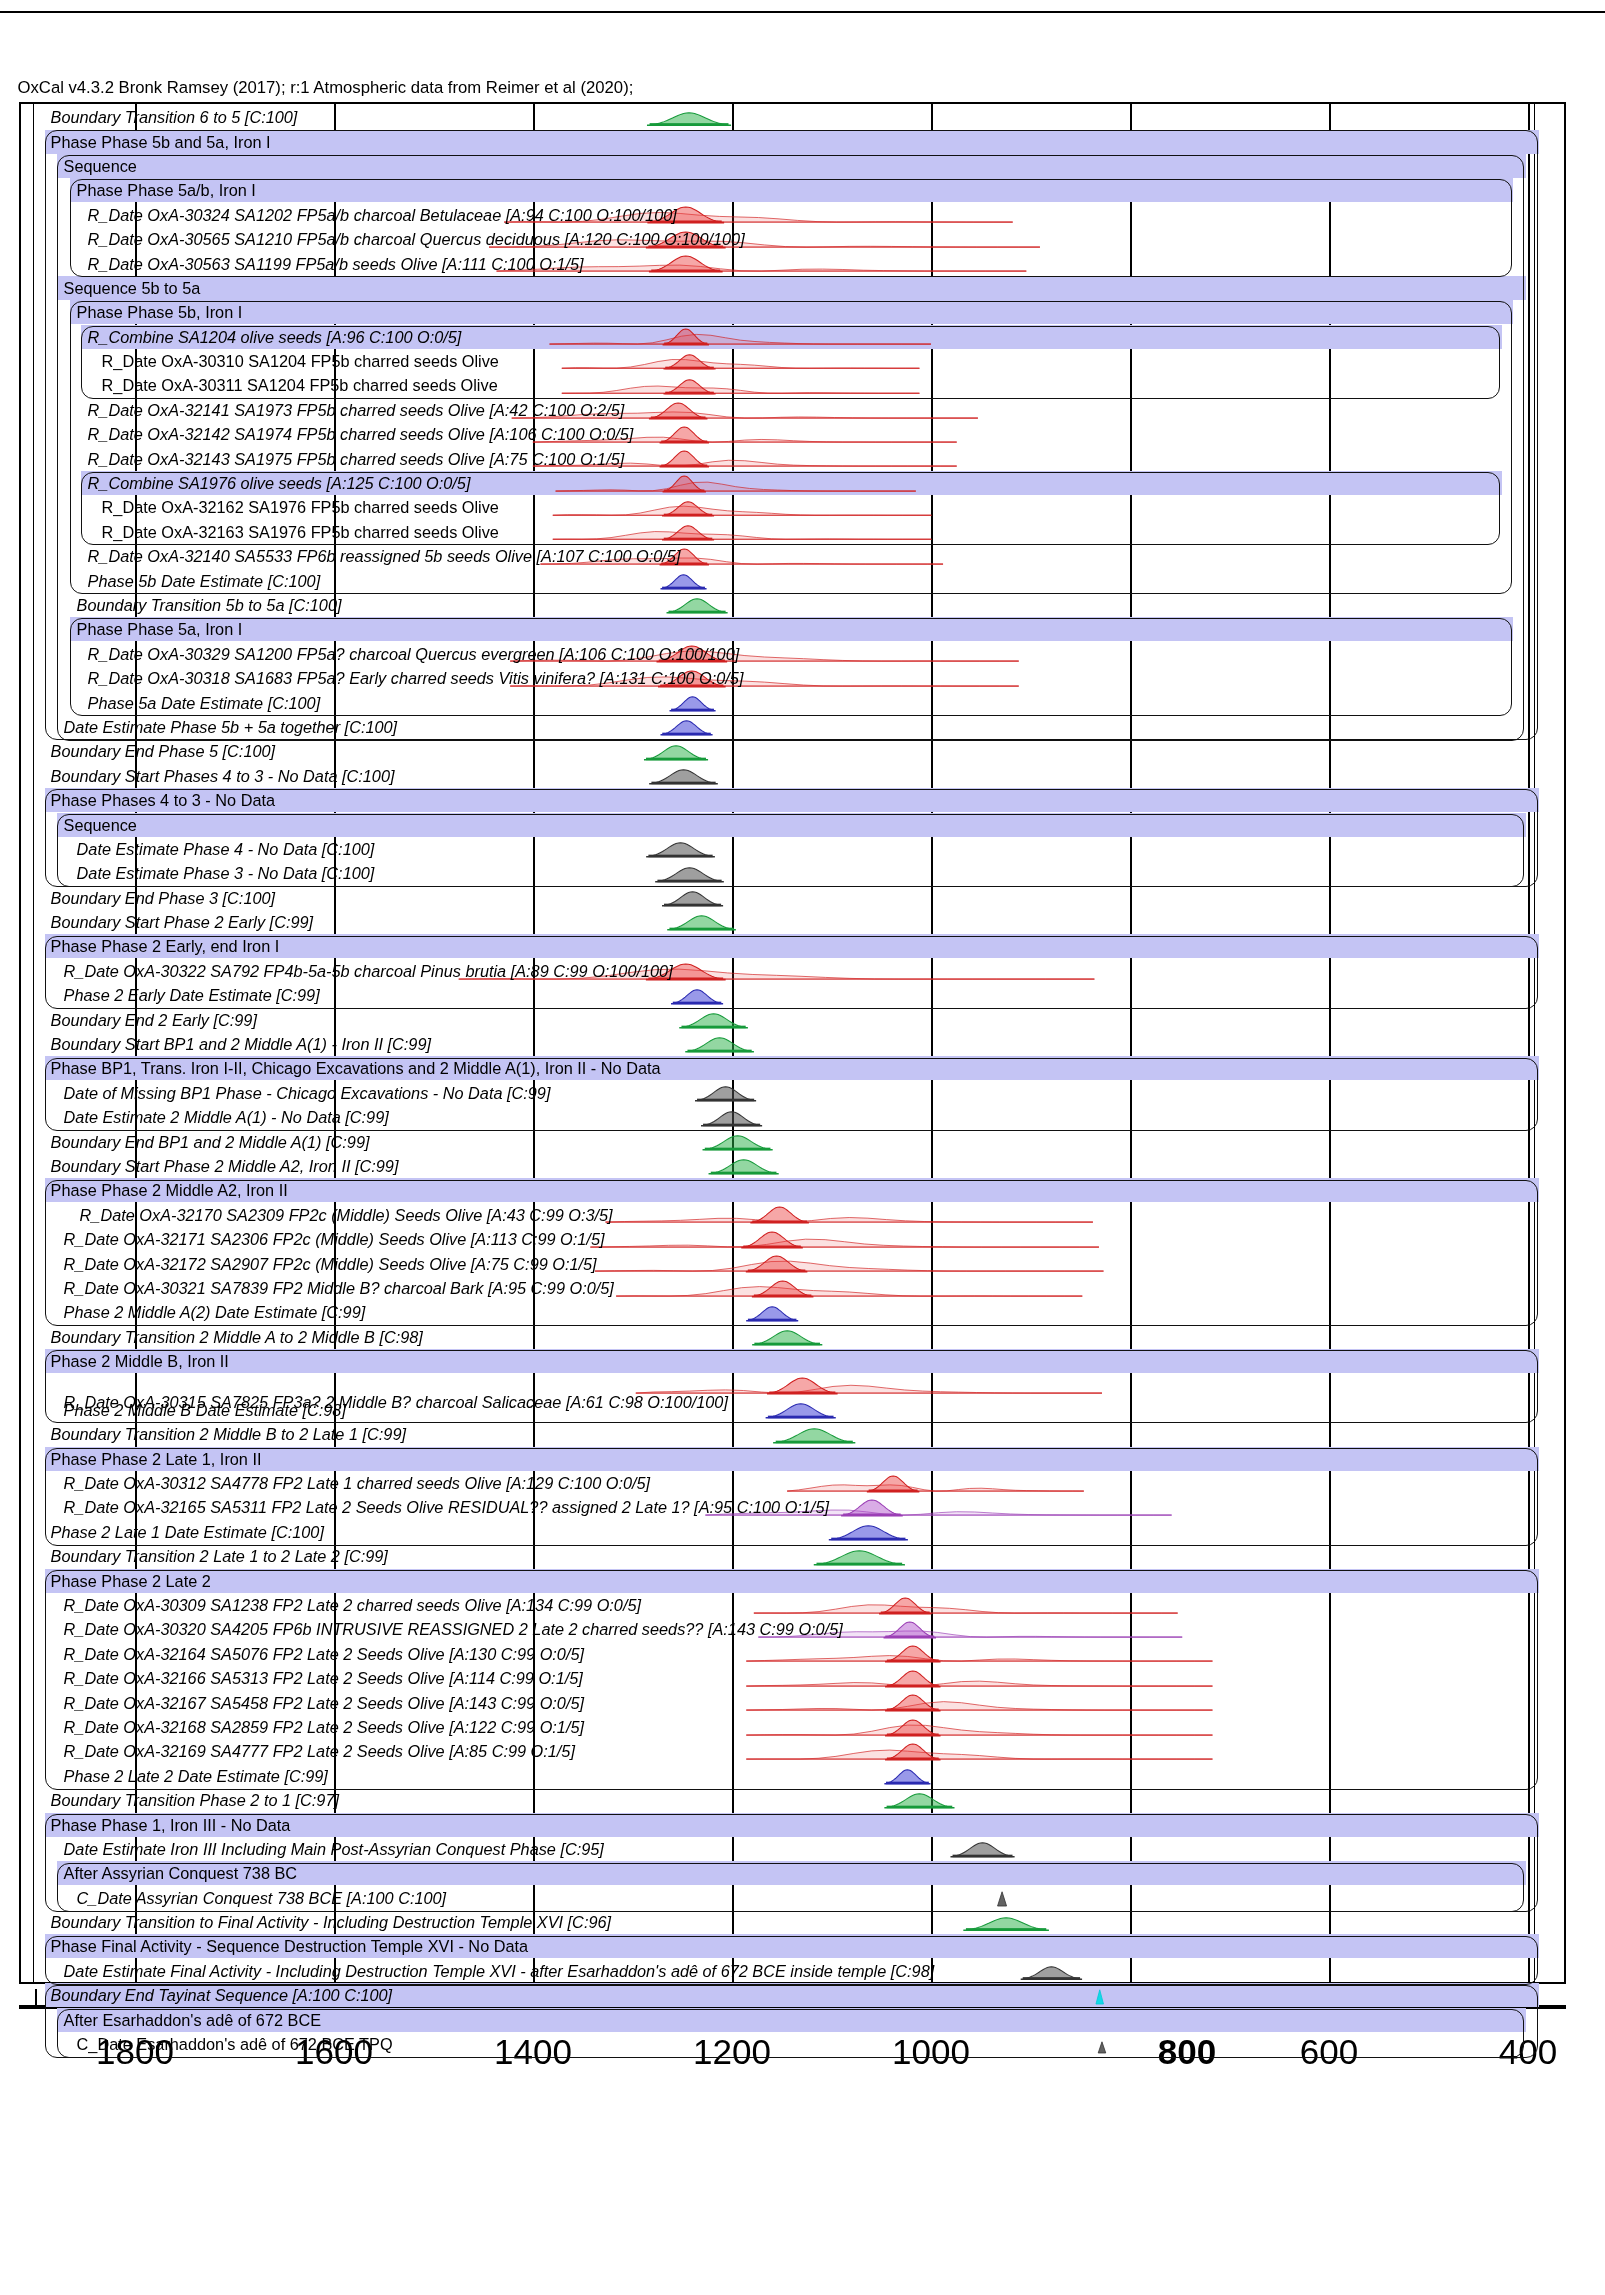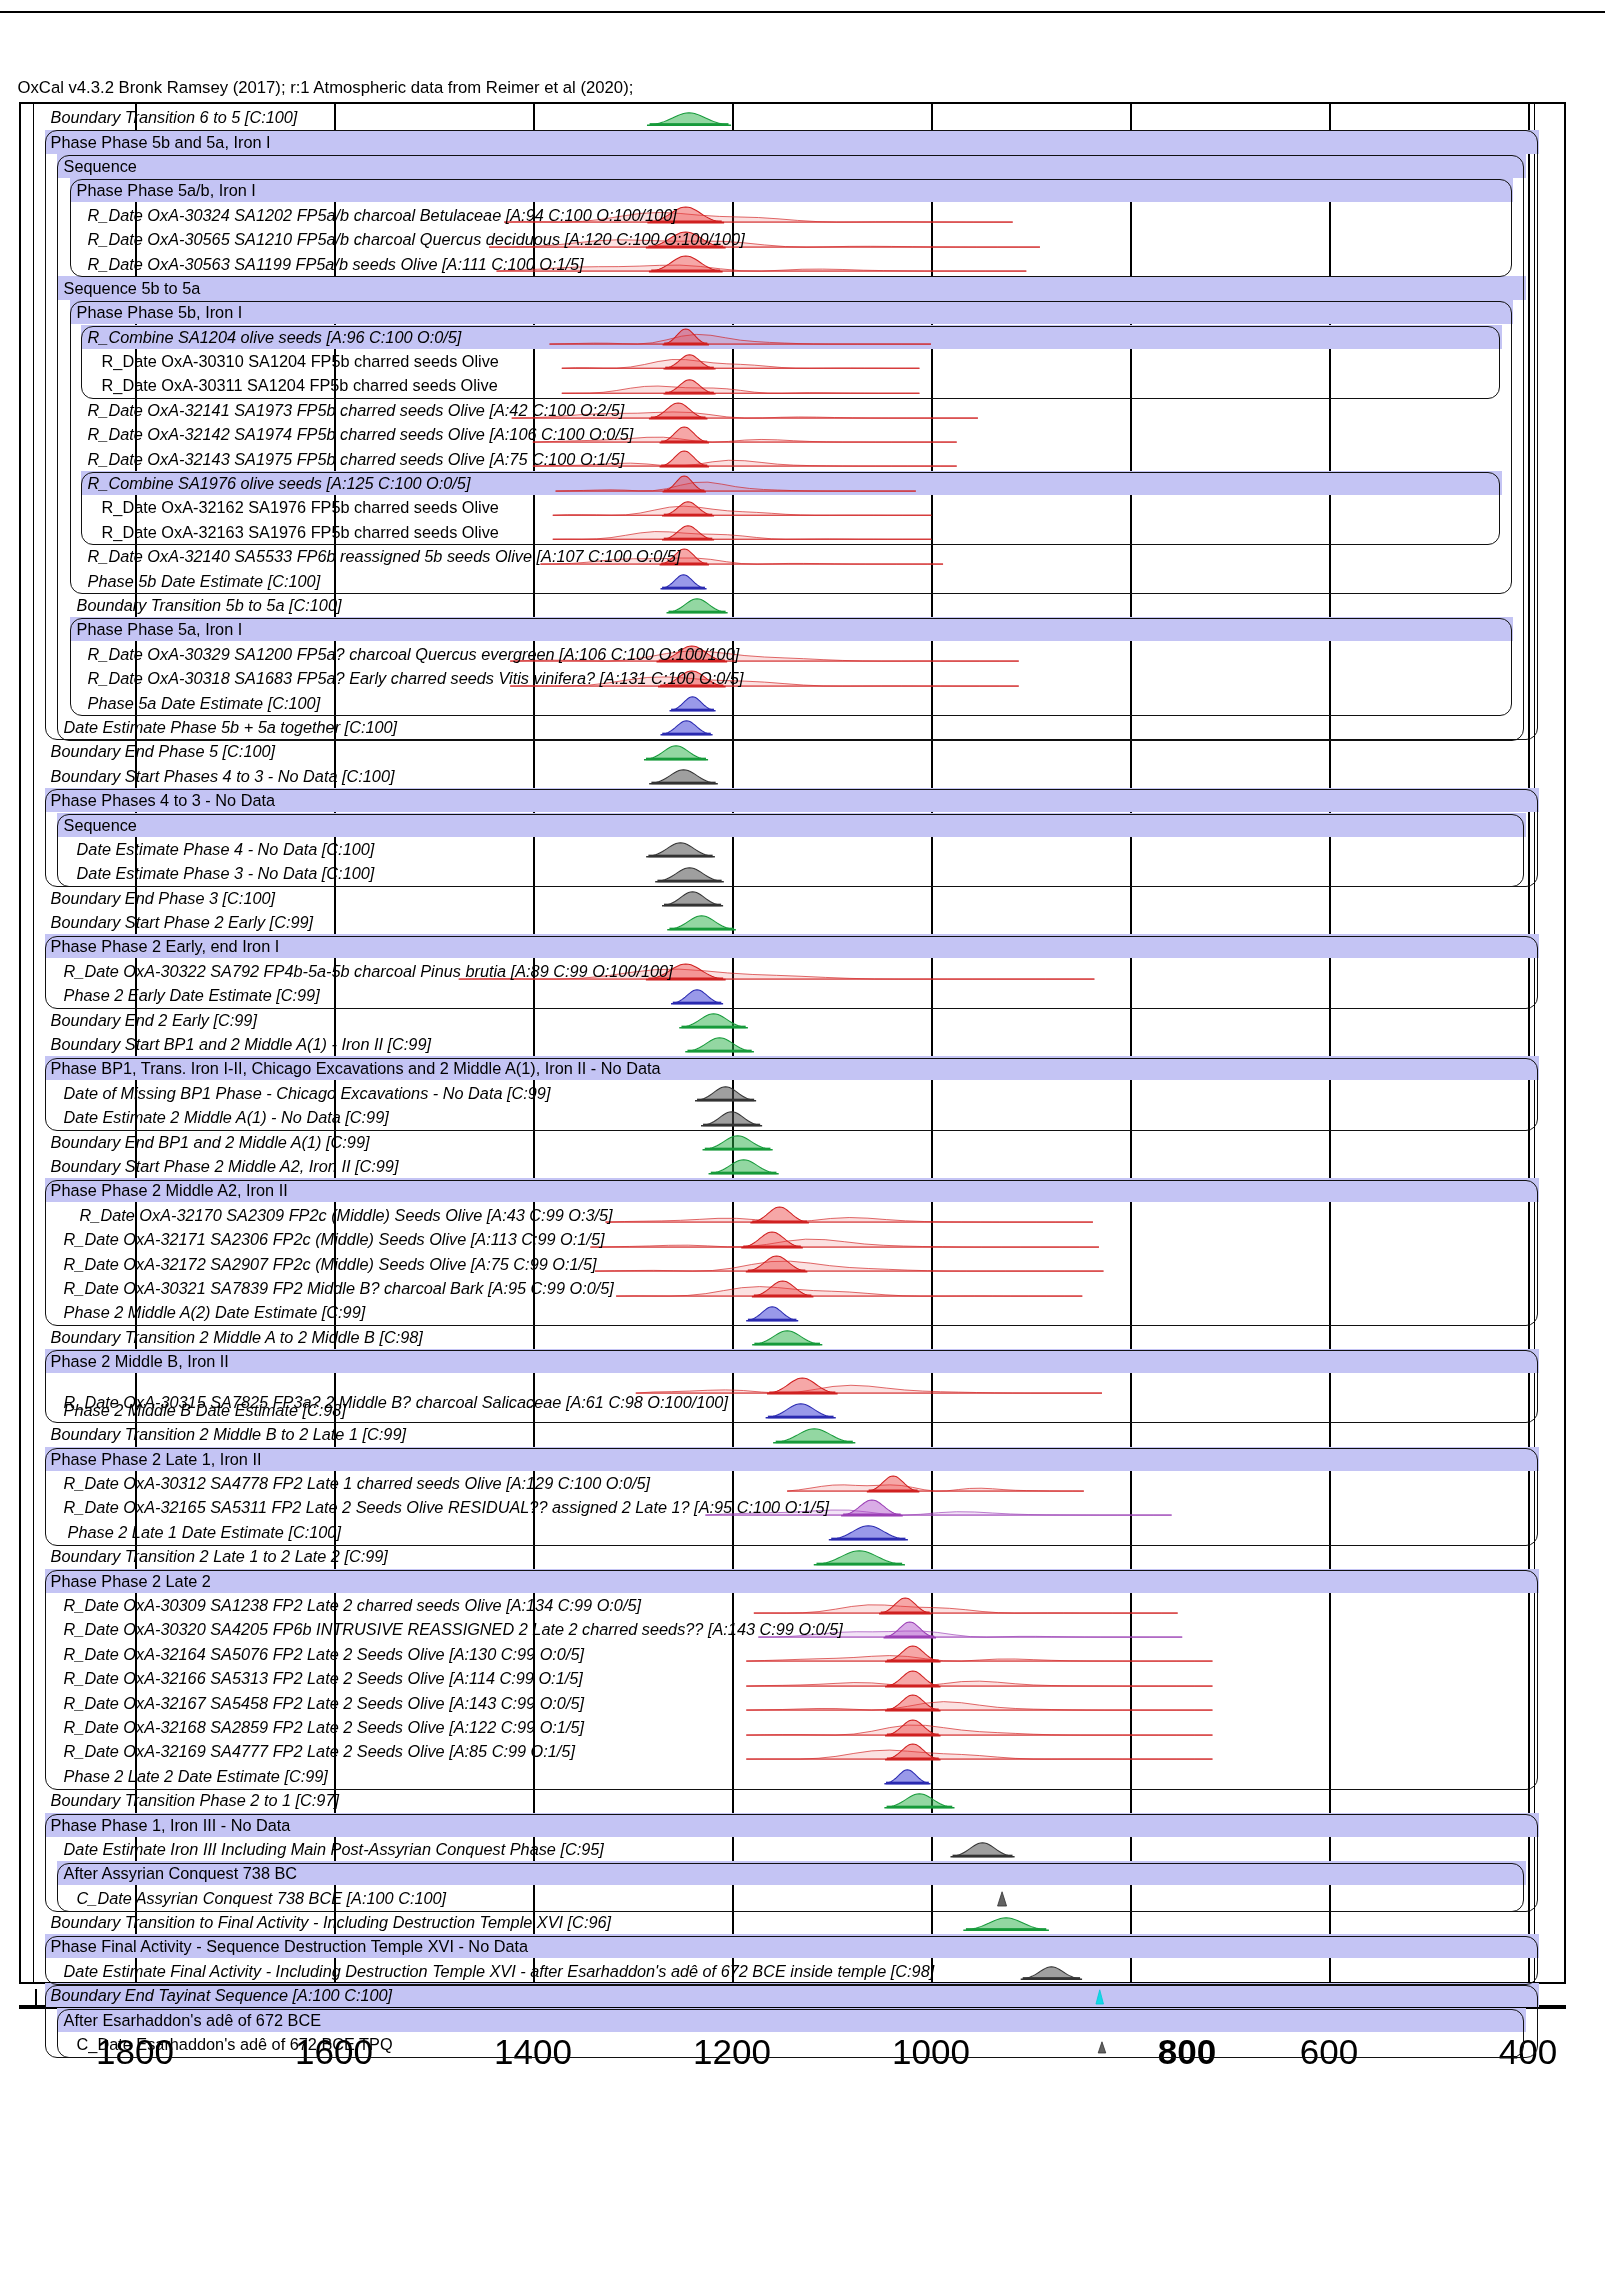--- a/index.html
+++ b/index.html
@@ -322,21 +322,21 @@
               <path d="M963.3059999999999,20 L977.6,18.5 L991.9,16.4 L1006.2,14.1 L1020.5,12.5 L1034.8,12.2 L1049.2,12.9 L1063.5,13.3 L1077.8,12.8 L1092.1,12.2 L1106.4,13.0 L1120.7,15.4 L1135.0,18.3 L1149.3,20.0 L1163.6,19.7 L1177.9,18.1 L1192.2,16.7 L1206.5,16.4 L1220.8,17.1 L1235.2,18.2 L1249.5,19.0 L1263.8,19.4 L1278.1,19.6 L1292.4,19.8 L1306.7,19.9 L1321.0,19.9 L1335.3,20.0 L1335.3139999999999,20 Z" fill="rgba(235,60,60,0.18)" stroke="#d02020" stroke-width="1" opacity="0.85"></path>
               <path d="M1063.9,21 L1063.9,20.3 L1066.1,19.9 L1068.2,19.3 L1070.4,18.6 L1072.5,17.6 L1074.7,16.4 L1076.8,14.9 L1079.0,13.2 L1081.1,11.3 L1083.3,9.2 L1085.4,7.1 L1087.6,5.2 L1089.7,3.5 L1091.9,2.1 L1094.0,1.3 L1096.2,1.0 L1098.3,1.3 L1100.5,2.1 L1102.6,3.5 L1104.8,5.2 L1106.9,7.1 L1109.1,9.2 L1111.2,11.3 L1113.4,13.2 L1115.5,14.9 L1117.7,16.4 L1119.8,17.6 L1122.0,18.6 L1124.1,19.3 L1126.3,19.9 L1128.4,20.3 L1128.4,21 Z" fill="rgba(235,60,60,0.45)" stroke="#d02020" stroke-width="1.3"></path>
               <rect x="1065.5132999999998" y="18" width="61.305400000000006" height="3.2" fill="#d02020"></rect>
             </svg></div></div>
         <div class="row"><span class="rowlabel it" style="margin-left: 43px;">R_Date OxA-32165 SA5311 FP2 Late 2 Seeds Olive RESIDUAL?? assigned 2 Late 1? [A:95 C:100 O:1/5]</span><div class="dist" style="left: 0px; top: 3.7px; width: 1547px; height: 21px;"><svg width="1547" height="21" viewBox="0 0 1940 26">
               <line x1="860.8140000000001" x2="1445.3980000000001" y1="20" y2="20" stroke="#9b3fb5" stroke-width="1.2" opacity="0.75"></line>
               <path d="M860.8140000000001,20 L883.3,18.8 L905.8,18.0 L928.3,17.3 L950.8,16.9 L973.2,16.2 L995.7,14.9 L1018.2,13.7 L1040.7,13.8 L1063.2,16.0 L1085.7,18.8 L1108.1,20.1 L1130.6,19.0 L1153.1,17.0 L1175.6,15.8 L1198.1,16.1 L1220.6,17.4 L1243.0,18.6 L1265.5,19.3 L1288.0,19.7 L1310.5,19.8 L1333.0,19.9 L1355.5,20.0 L1377.9,20.0 L1400.4,20.0 L1422.9,20.0 L1445.4,20.0 L1445.3980000000001,20 Z" fill="rgba(170,70,200,0.18)" stroke="#9b3fb5" stroke-width="1" opacity="0.85"></path>
               <path d="M1031.6,21 L1031.6,20.3 L1034.2,19.9 L1036.7,19.3 L1039.2,18.6 L1041.8,17.6 L1044.3,16.4 L1046.8,14.9 L1049.3,13.2 L1051.9,11.3 L1054.4,9.2 L1056.9,7.1 L1059.5,5.2 L1062.0,3.5 L1064.5,2.1 L1067.1,1.3 L1069.6,1.0 L1072.1,1.3 L1074.7,2.1 L1077.2,3.5 L1079.7,5.2 L1082.2,7.1 L1084.8,9.2 L1087.3,11.3 L1089.8,13.2 L1092.4,14.9 L1094.9,16.4 L1097.4,17.6 L1100.0,18.6 L1102.5,19.3 L1105.0,19.9 L1107.6,20.3 L1107.6,21 Z" fill="rgba(170,70,200,0.45)" stroke="#9b3fb5" stroke-width="1.3"></path>
               <rect x="1033.5320000000002" y="18" width="72.124" height="3.2" fill="#9b3fb5"></rect>
             </svg></div></div>
-        <div class="row"><span class="rowlabel it" style="margin-left: 47px;">Phase 2 Late 1 Date Estimate [C:100]</span><div class="dist" style="left: 0px; top: 5.3px; width: 1547px; height: 19px;"><svg width="1547" height="19" viewBox="0 0 1940 24">
+        <div class="row"><span class="rowlabel it" style="margin-left: 30px;">Phase 2 Late 1 Date Estimate [C:100]</span><div class="dist" style="left: 0px; top: 5.3px; width: 1547px; height: 19px;"><svg width="1547" height="19" viewBox="0 0 1940 24">
               <path d="M1016.5,19 L1016.5,18.3 L1019.7,18.0 L1023.0,17.5 L1026.3,16.8 L1029.6,16.0 L1032.9,14.9 L1036.2,13.5 L1039.5,12.0 L1042.8,10.2 L1046.1,8.4 L1049.3,6.5 L1052.6,4.8 L1055.9,3.2 L1059.2,2.0 L1062.5,1.3 L1065.8,1.0 L1069.1,1.3 L1072.4,2.0 L1075.7,3.2 L1079.0,4.8 L1082.2,6.5 L1085.5,8.4 L1088.8,10.2 L1092.1,12.0 L1095.4,13.5 L1098.7,14.9 L1102.0,16.0 L1105.3,16.8 L1108.6,17.5 L1111.9,18.0 L1115.1,18.3 L1115.1,19 Z" fill="rgba(70,70,215,0.55)" stroke="#2a2ab0" stroke-width="1.3"></path>
               <rect x="1018.9174" y="16" width="93.76119999999999" height="3.2" fill="#2a2ab0"></rect>
             </svg></div></div>
         <div class="row"><span class="rowlabel it" style="margin-left: 30px;">Boundary Transition 2 Late 1 to 2 Late 2 [C:99]</span><div class="dist" style="left: 0px; top: 5.3px; width: 1547px; height: 19px;"><svg width="1547" height="19" viewBox="0 0 1940 24">
               <path d="M997.5,19 L997.5,18.3 L1001.3,18.0 L1005.1,17.5 L1008.9,16.8 L1012.7,16.0 L1016.5,14.9 L1020.2,13.5 L1024.0,12.0 L1027.8,10.2 L1031.6,8.4 L1035.4,6.5 L1039.2,4.8 L1043.0,3.2 L1046.8,2.0 L1050.6,1.3 L1054.4,1.0 L1058.2,1.3 L1062.0,2.0 L1065.8,3.2 L1069.6,4.8 L1073.4,6.5 L1077.2,8.4 L1081.0,10.2 L1084.8,12.0 L1088.6,13.5 L1092.4,14.9 L1096.2,16.0 L1100.0,16.8 L1103.8,17.5 L1107.6,18.0 L1111.3,18.3 L1111.4,19 Z" fill="rgba(40,175,70,0.50)" stroke="#169a3a" stroke-width="1.3"></path>
               <rect x="1000.3170000000001" y="16" width="108.18599999999999" height="3.2" fill="#169a3a"></rect>
             </svg></div></div>
         <div class="row"><div class="band" style="left: 25.5px; right: 27px; top: 0px;"></div><span class="rowlabel up" style="margin-left: 30px;">Phase Phase 2 Late 2</span></div>
         <div class="row"><span class="rowlabel it" style="margin-left: 43px;">R_Date OxA-30309 SA1238 FP2 Late 2 charred seeds Olive [A:134 C:99 O:0/5]</span><div class="dist" style="left: 0px; top: 3.7px; width: 1547px; height: 21px;"><svg width="1547" height="21" viewBox="0 0 1940 26">
               <line x1="921.55" x2="1452.99" y1="20" y2="20" stroke="#d02020" stroke-width="1.2" opacity="0.75"></line>

